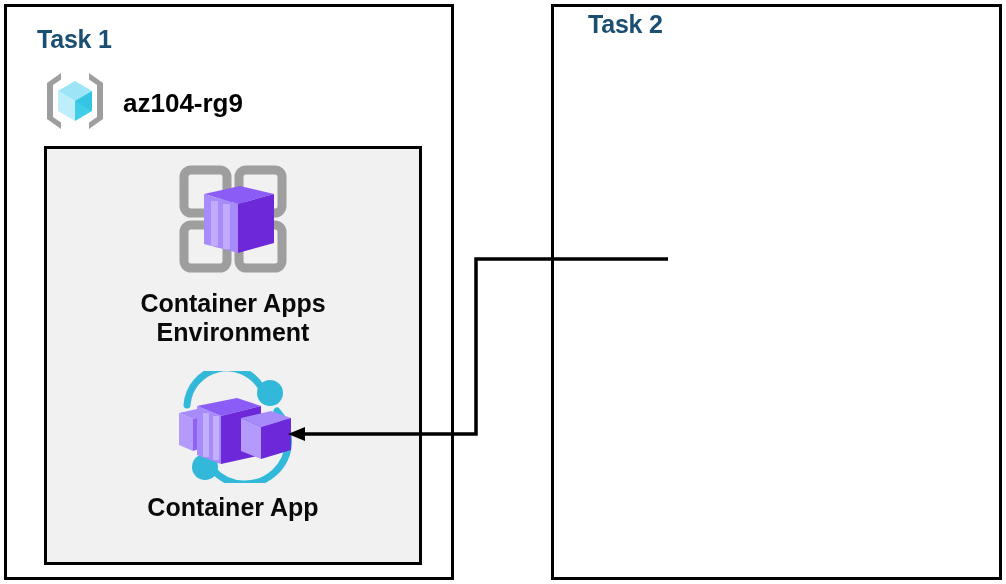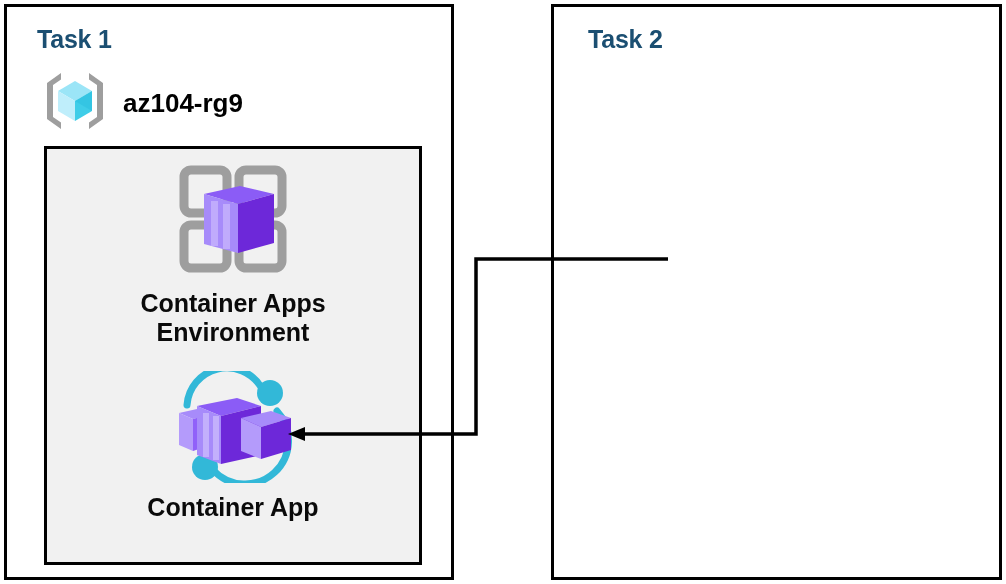--- a/index.html
+++ b/index.html
@@ -30,21 +30,21 @@
 
   .task-title {
     position: absolute;
     font-size: 25px;
     font-weight: bold;
     color: #1b4f72;
     letter-spacing: -0.2px;
     white-space: nowrap;
   }
   #task1-title { left: 30px; top: 18px; }
-  #task2-title { left: 34px; top: 18px; }
+  #task2-title { left: 34px; top: 3px; }
 
   
   #rg-row {
     position: absolute;
     left: 34px;
     top: 60px;
     display: flex;
     align-items: center;
     gap: 14px;
     justify-content: flex-end;

